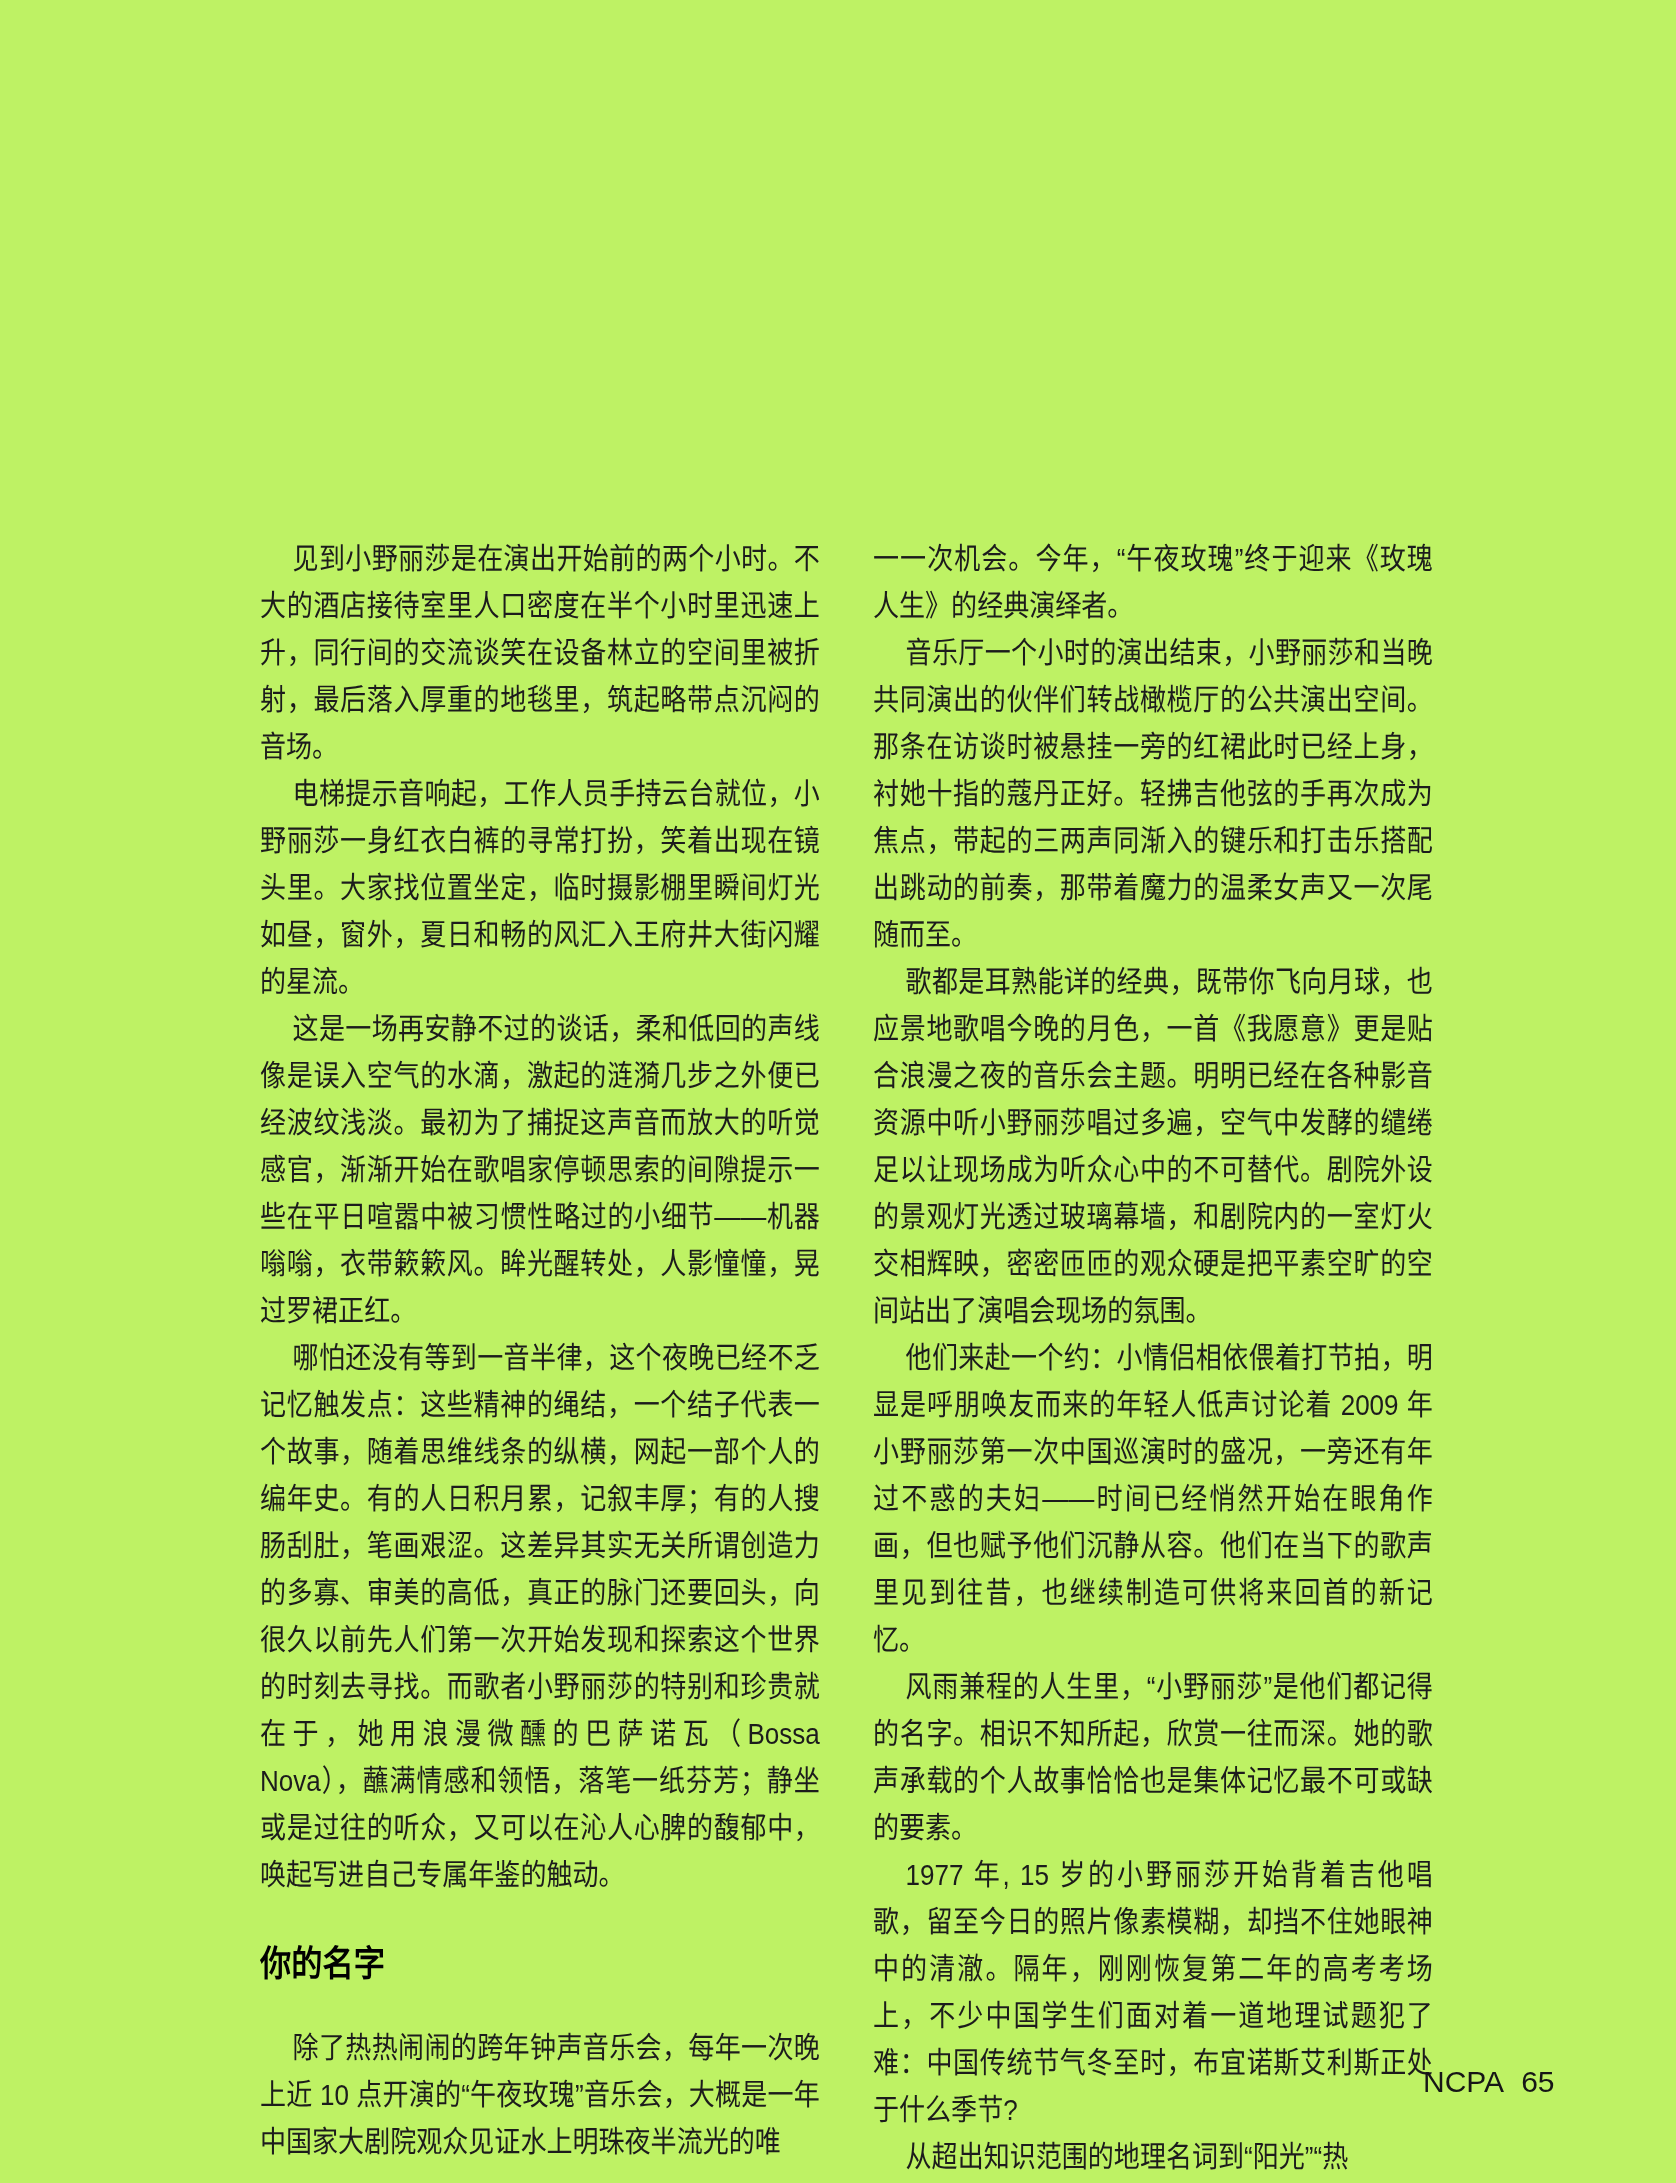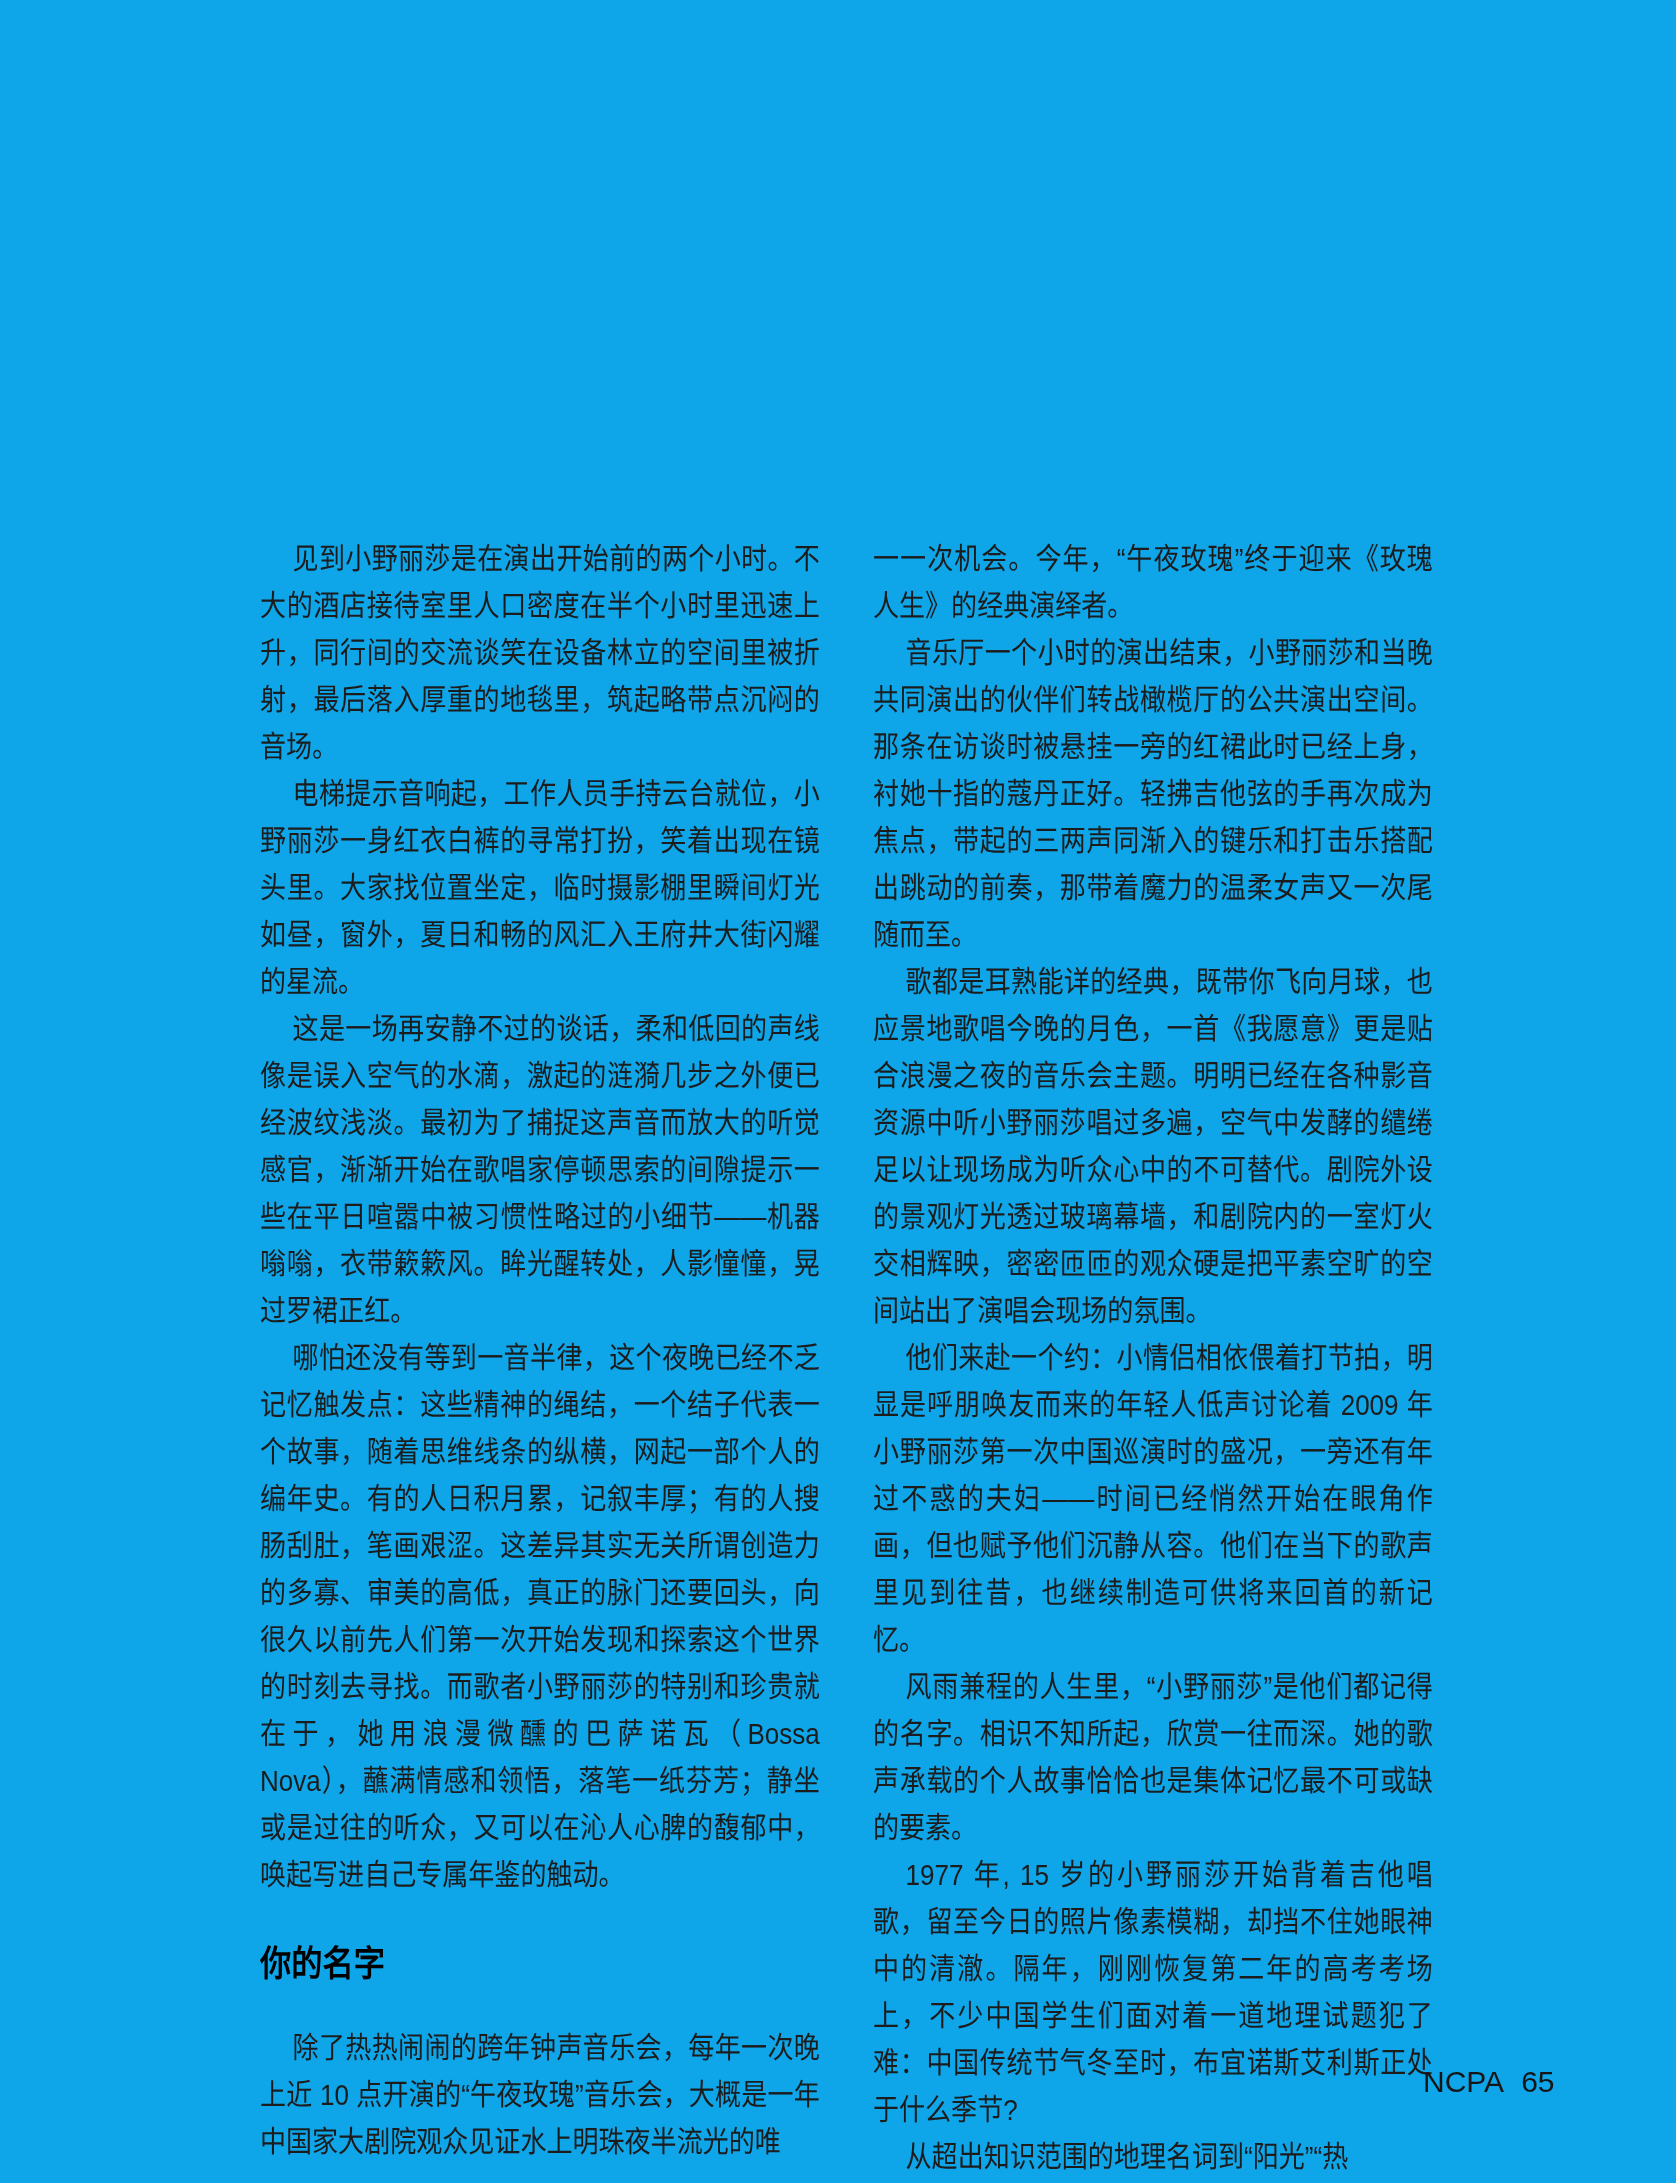--- a/index.html
+++ b/index.html
@@ -4,21 +4,21 @@
 <style>
   html, body {
     margin: 0;
     padding: 0;
     background: #ffffff;
   }
   .page {
     position: relative;
     width: 1676px;
     height: 2183px;
-    background: #0ea5e9;
+    background: #bef264;
     overflow: hidden;
     font-family: "Liberation Sans", sans-serif;
   }
   
   .column {
     position: absolute;
     top: 535px;
     width: 645px;
     transform: scaleX(0.868);
     transform-origin: 0 0;

